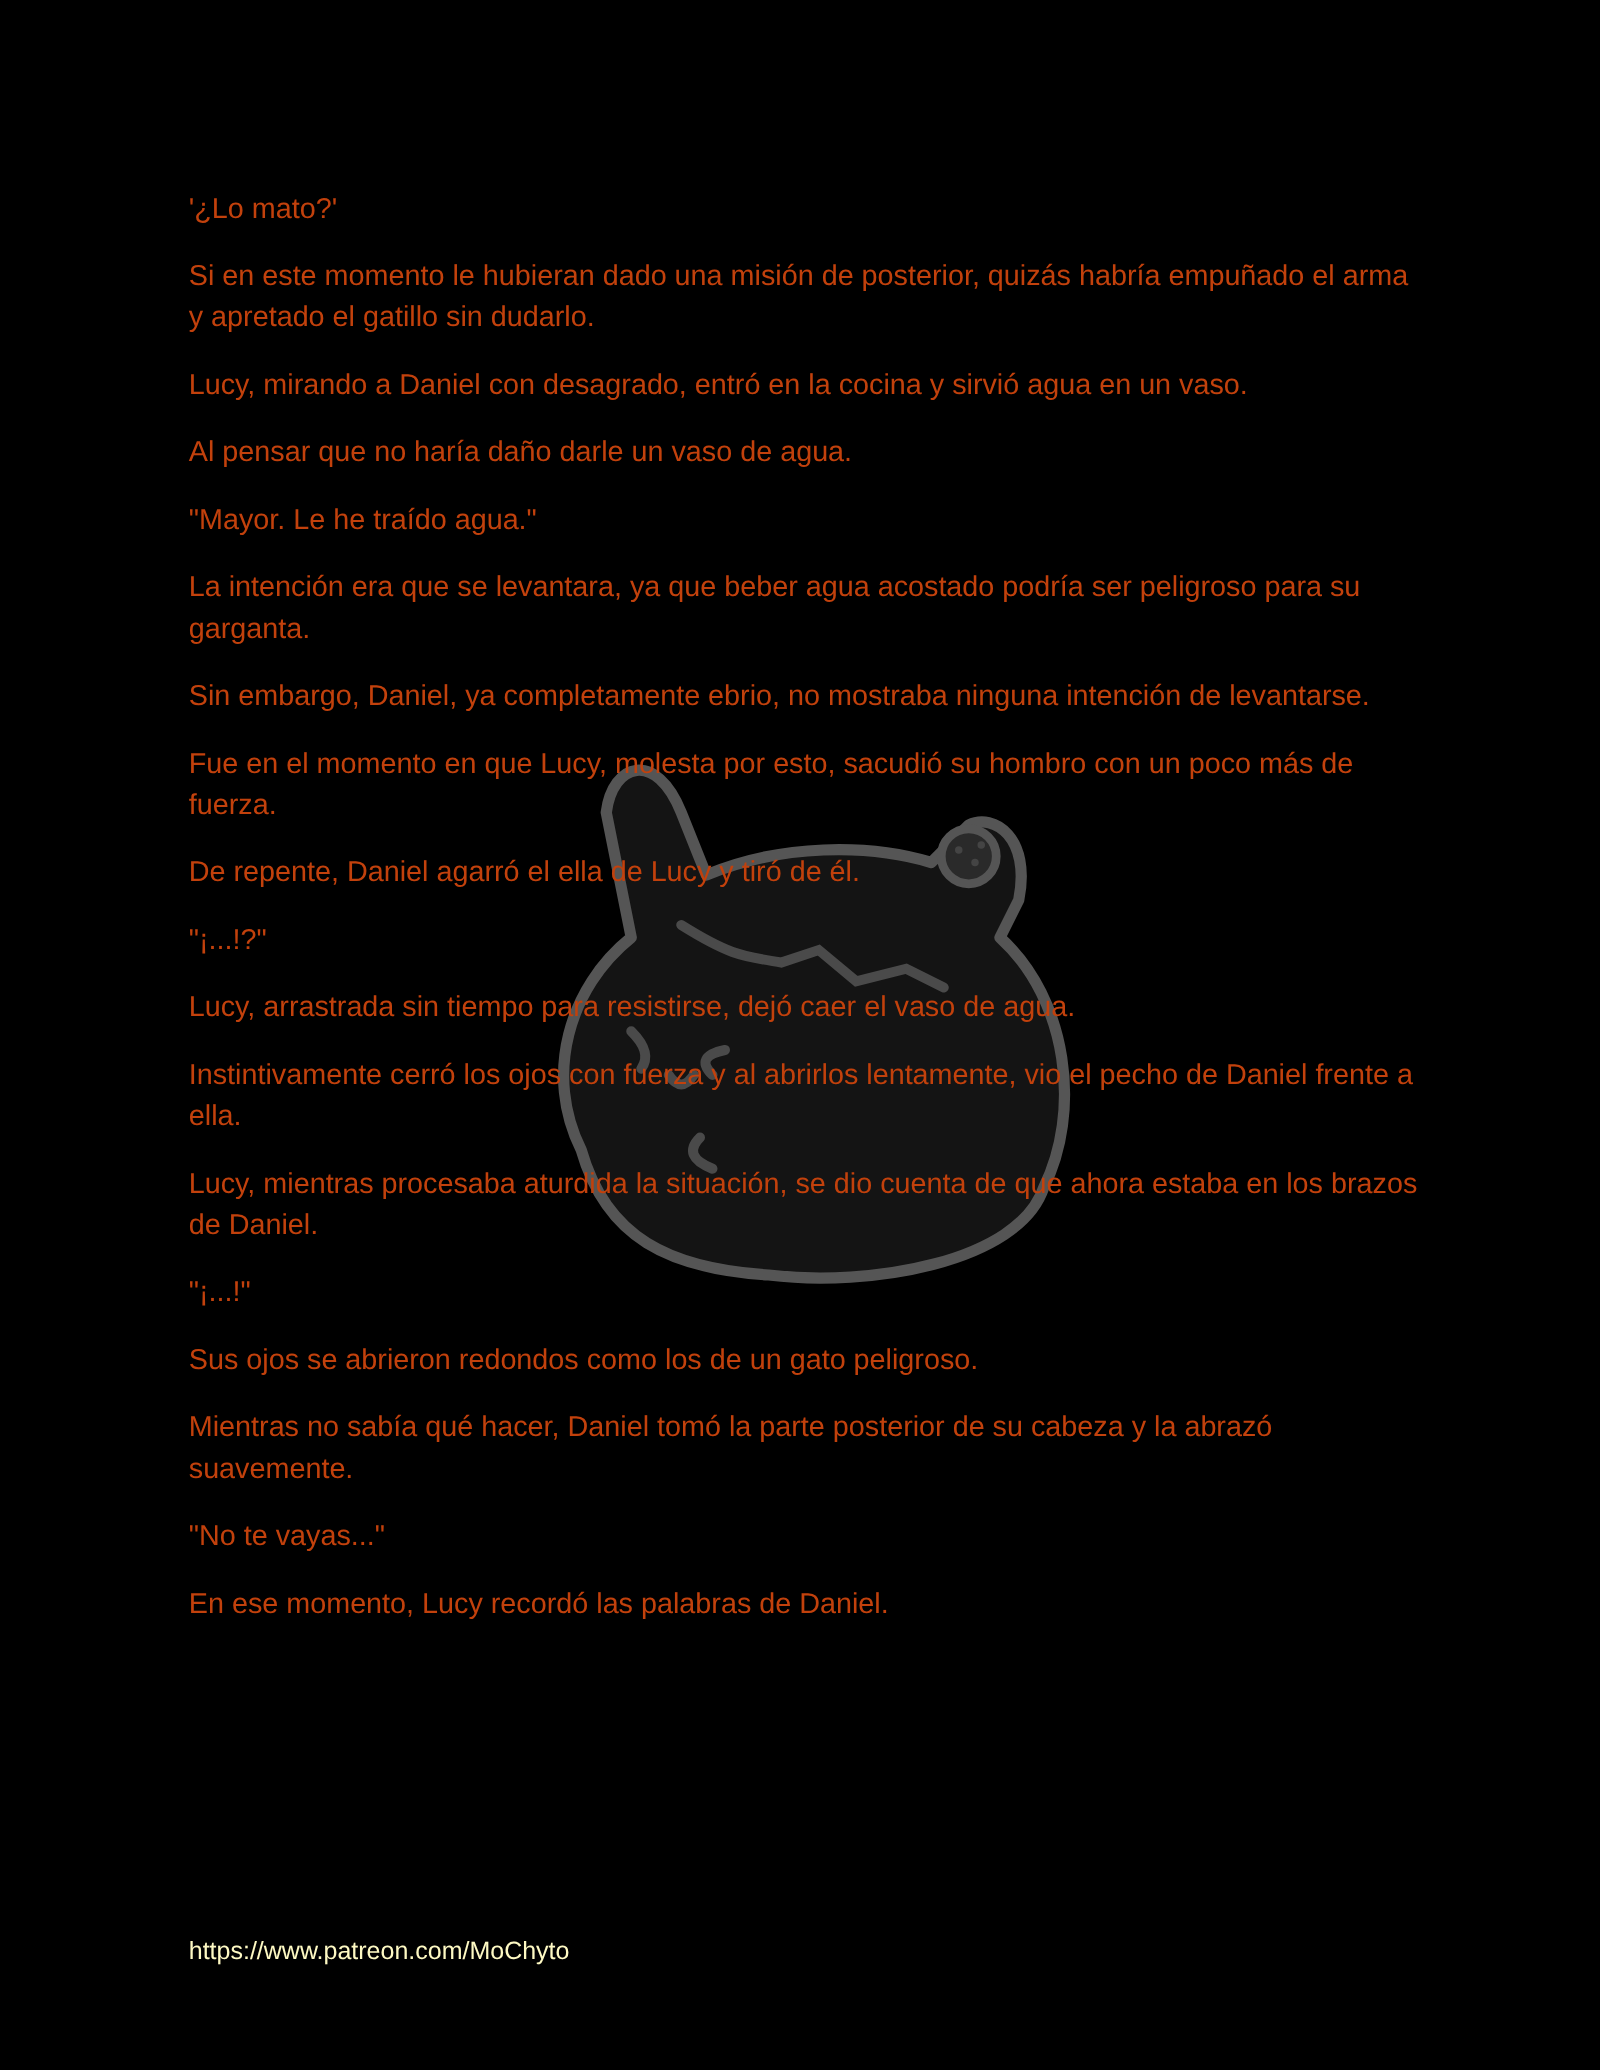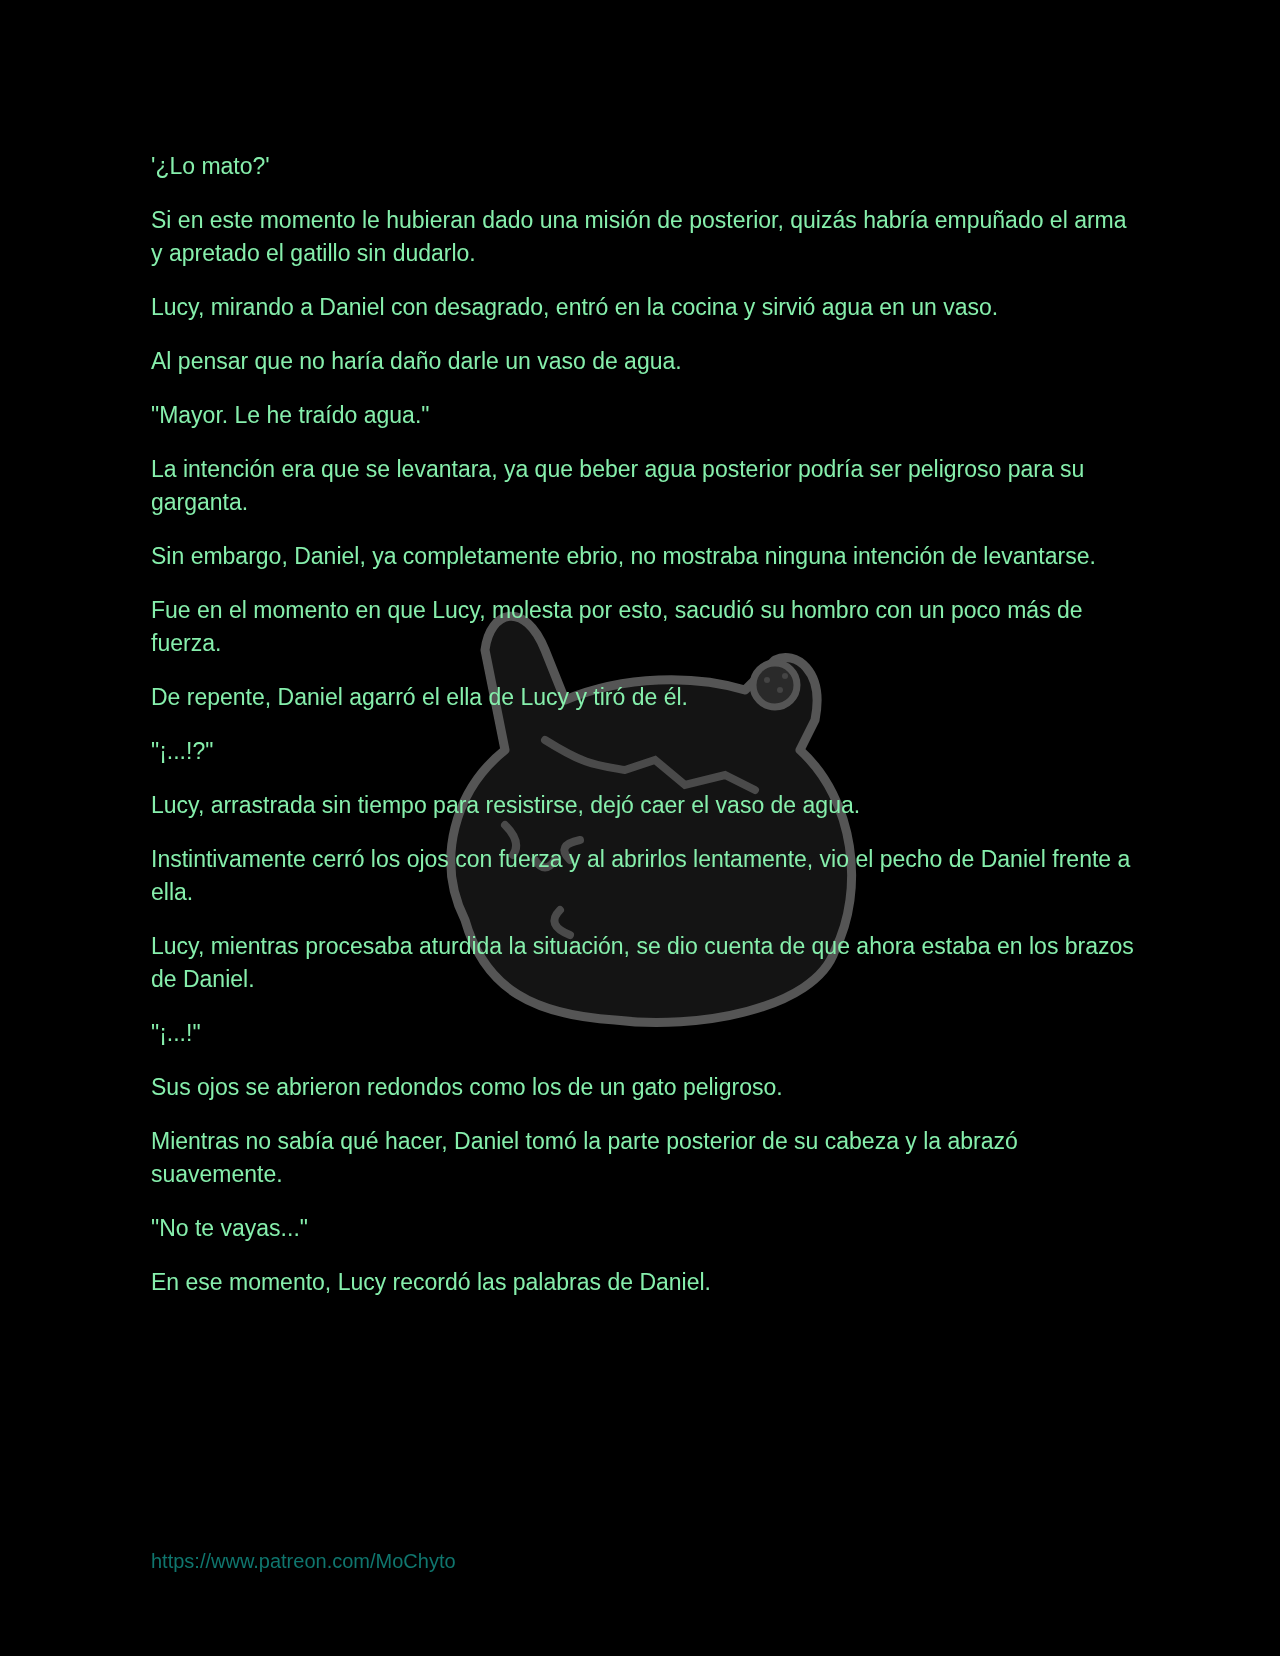--- a/index.html
+++ b/index.html
@@ -1,19 +1,19 @@
 <!DOCTYPE html>
 <html><head>
 <meta charset="utf-8">
 <style>
   html, body { margin: 0; padding: 0; background: #000; }
   body { width: 1280px; height: 1656px; position: relative; overflow: hidden; }
   .page { position: absolute; left: 151px; top: 150px; width: 990px; z-index: 2; }
-  .para { font-family: "Liberation Sans", sans-serif; font-size: 23px; line-height: 33px; color: #86efac; margin: 0 0 21px 0; }
-  .link { position: absolute; left: 151px; top: 1550px; font-family: "Liberation Sans", sans-serif; font-size: 20px; color: #0f766e; z-index: 2; text-decoration: none; }
+  .para { font-family: "Liberation Sans", sans-serif; font-size: 23px; line-height: 33px; color: #c2410c; margin: 0 0 21px 0; }
+  .link { position: absolute; left: 151px; top: 1550px; font-family: "Liberation Sans", sans-serif; font-size: 20px; color: #fef9c3; z-index: 2; text-decoration: none; }
   .watermark { position: absolute; left: 395px; top: 590px; width: 480px; height: 460px; z-index: 1; opacity: 1; }
 </style>
 </head>
 <body>
 
 <svg class="watermark" viewBox="0 0 480 460">
   <g fill="#141414" stroke="#555" stroke-width="9" stroke-linejoin="round" stroke-linecap="round">
     <path d="M70 330 C40 270 60 200 110 160 L90 60 C95 20 130 10 150 60 L170 110 C230 85 300 85 350 100 L380 70 C400 60 430 80 420 130 L405 160 C460 210 470 300 440 360 C420 420 300 440 220 430 C140 425 90 400 70 330 Z"></path>
   </g>
   <g fill="none" stroke="#4a4a4a" stroke-width="8" stroke-linecap="round">
@@ -28,21 +28,21 @@
     <circle cx="385" cy="100" r="3" fill="#444"></circle>
     <circle cx="390" cy="86" r="3" fill="#444"></circle>
 </svg>
 
 <div class="page">
   <p class="para">'¿Lo mato?'</p>
   <p class="para">Si en este momento le hubieran dado una misión de posterior, quizás habría empuñado el arma y apretado el gatillo sin dudarlo.</p>
   <p class="para">Lucy, mirando a Daniel con desagrado, entró en la cocina y sirvió agua en un vaso.</p>
   <p class="para">Al pensar que no haría daño darle un vaso de agua.</p>
   <p class="para">"Mayor. Le he traído agua."</p>
-  <p class="para">La intención era que se levantara, ya que beber agua posterior podría ser peligroso para su garganta.</p>
+  <p class="para">La intención era que se levantara, ya que beber agua acostado podría ser peligroso para su garganta.</p>
   <p class="para">Sin embargo, Daniel, ya completamente ebrio, no mostraba ninguna intención de levantarse.</p>
   <p class="para">Fue en el momento en que Lucy, molesta por esto, sacudió su hombro con un poco más de fuerza.</p>
   <p class="para">De repente, Daniel agarró el ella de Lucy y tiró de él.</p>
   <p class="para">"¡...!?"</p>
   <p class="para">Lucy, arrastrada sin tiempo para resistirse, dejó caer el vaso de agua.</p>
   <p class="para">Instintivamente cerró los ojos con fuerza y al abrirlos lentamente, vio el pecho de Daniel frente a ella.</p>
   <p class="para">Lucy, mientras procesaba aturdida la situación, se dio cuenta de que ahora estaba en los brazos de Daniel.</p>
   <p class="para">"¡...!"</p>
   <p class="para">Sus ojos se abrieron redondos como los de un gato peligroso.</p>
   <p class="para">Mientras no sabía qué hacer, Daniel tomó la parte posterior de su cabeza y la abrazó suavemente.</p>

